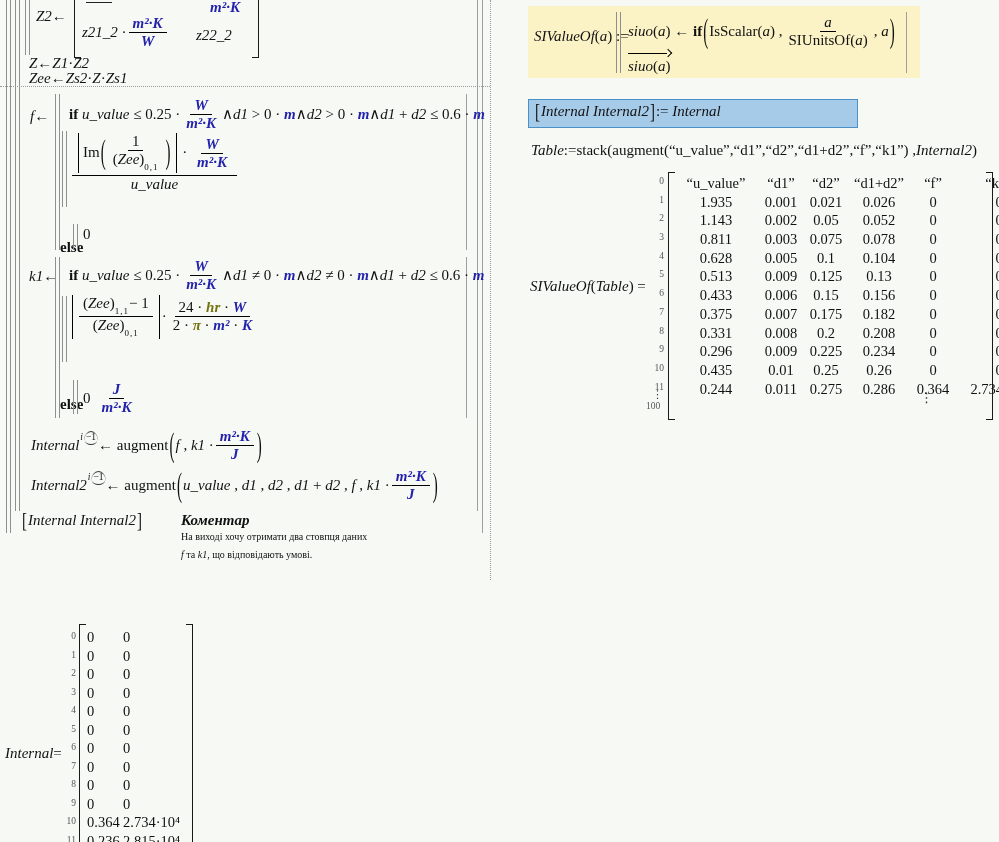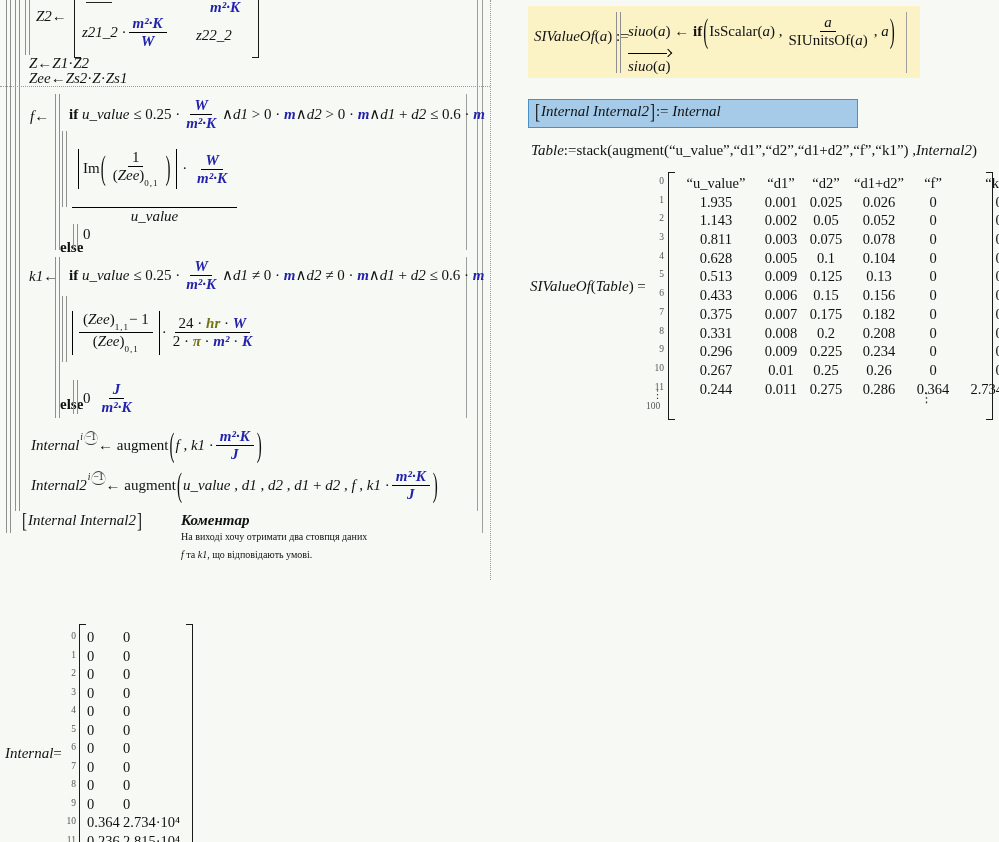--- a/index.html
+++ b/index.html
@@ -9,21 +9,21 @@
   
   .r-v{font-style:italic;}
   .r-u{font-style:italic;font-weight:700;color:#2222ac;}
   .r-k{font-weight:700;margin-top:32px;}
   .r-c{font-style:italic;font-weight:700;color:#737310;}
   .r-f,.r-n,.r-s{font-style:normal;}
   
   .frac{display:inline-flex;flex-direction:column;align-items:center;text-align:center;margin:0 2px;vertical-align:middle;}
   .frac>.fn{border-bottom:1.3px solid #000;padding:0 4px;display:inline-block;}
   .frac>.fd{padding:0 4px;display:inline-block;}
-  .absb{display:inline-flex;align-items:center;border-left:1.3px solid #000;border-right:1.3px solid #000;padding:0 4px;margin:16px 2px;}
+  .absb{display:inline-flex;align-items:center;border-left:1.3px solid #000;border-right:1.3px solid #000;padding:0 4px;margin:0 2px;}
   .bigp{display:inline-block;transform:scaleY(1.9);padding:0 1px;font-weight:400;}
   .p2{transform:scaleY(2.3);}
   .bigb{display:inline-block;transform:scaleY(1.45);padding:0 1px;}
   sub.ix{font-size:9px;vertical-align:-6px;letter-spacing:1px;}
   
   .dbar{position:absolute;width:3px;border-left:1px solid #8f8f8f;border-right:1px solid #8f8f8f;}
   .sline{position:absolute;width:0;border-left:1px solid #9f9f9f;}
   
   .dot-h{position:absolute;height:0;border-top:1px dotted #9b9b9b;}
   .dot-v{position:absolute;width:0;border-left:1px dotted #9b9b9b;}
@@ -449,21 +449,21 @@
           <span class="mcell">“u_value”</span>
           <span class="mcell">“d1”</span>
           <span class="mcell">“d2”</span>
           <span class="mcell">“d1+d2”</span>
           <span class="mcell">“f”</span>
           <span class="mcell">“k1”</span>
         </div>
         <div class="mrow">
           <span class="mcell">1.935</span>
           <span class="mcell">0.001</span>
-          <span class="mcell">0.025</span>
+          <span class="mcell">0.021</span>
           <span class="mcell">0.026</span>
           <span class="mcell">0</span>
           <span class="mcell">0</span>
         </div>
         <div class="mrow">
           <span class="mcell">1.143</span>
           <span class="mcell">0.002</span>
           <span class="mcell">0.05</span>
           <span class="mcell">0.052</span>
           <span class="mcell">0</span>
@@ -519,21 +519,21 @@
         </div>
         <div class="mrow">
           <span class="mcell">0.296</span>
           <span class="mcell">0.009</span>
           <span class="mcell">0.225</span>
           <span class="mcell">0.234</span>
           <span class="mcell">0</span>
           <span class="mcell">0</span>
         </div>
         <div class="mrow">
-          <span class="mcell">0.267</span>
+          <span class="mcell">0.435</span>
           <span class="mcell">0.01</span>
           <span class="mcell">0.25</span>
           <span class="mcell">0.26</span>
           <span class="mcell">0</span>
           <span class="mcell">0</span>
         </div>
         <div class="mrow">
           <span class="mcell">0.244</span>
           <span class="mcell">0.011</span>
           <span class="mcell">0.275</span>

